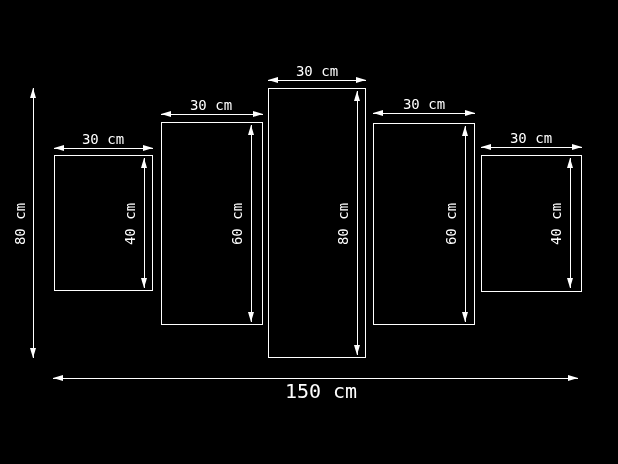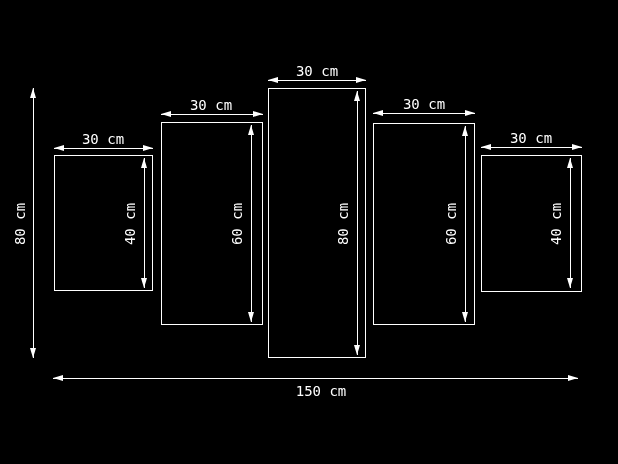--- a/index.html
+++ b/index.html
@@ -25,21 +25,21 @@
   .arr.down  { border-left:3px solid transparent; border-right:3px solid transparent; border-top:10px solid #fff; }
   .lbl {
     position:absolute;
     color:#fff;
     font-size:14px;
     line-height:14px;
     white-space:nowrap;
     transform:translate(-50%,-50%);
   }
   .lbl.rot { transform:translate(-50%,-50%) rotate(-90deg); }
-  .lbl.big { font-size:14px; }
+  .lbl.big { font-size:20px; }
 </style>
 </head>
 <body>
 
 <div class="canvas">
 
   <div class="dim-group">
     <div class="vline" style="left:33px;top:88px;height:270px;"></div>
     <div class="arr up" style="left:30px;top:88px;"></div>
     <div class="arr down" style="left:30px;top:348px;"></div>

